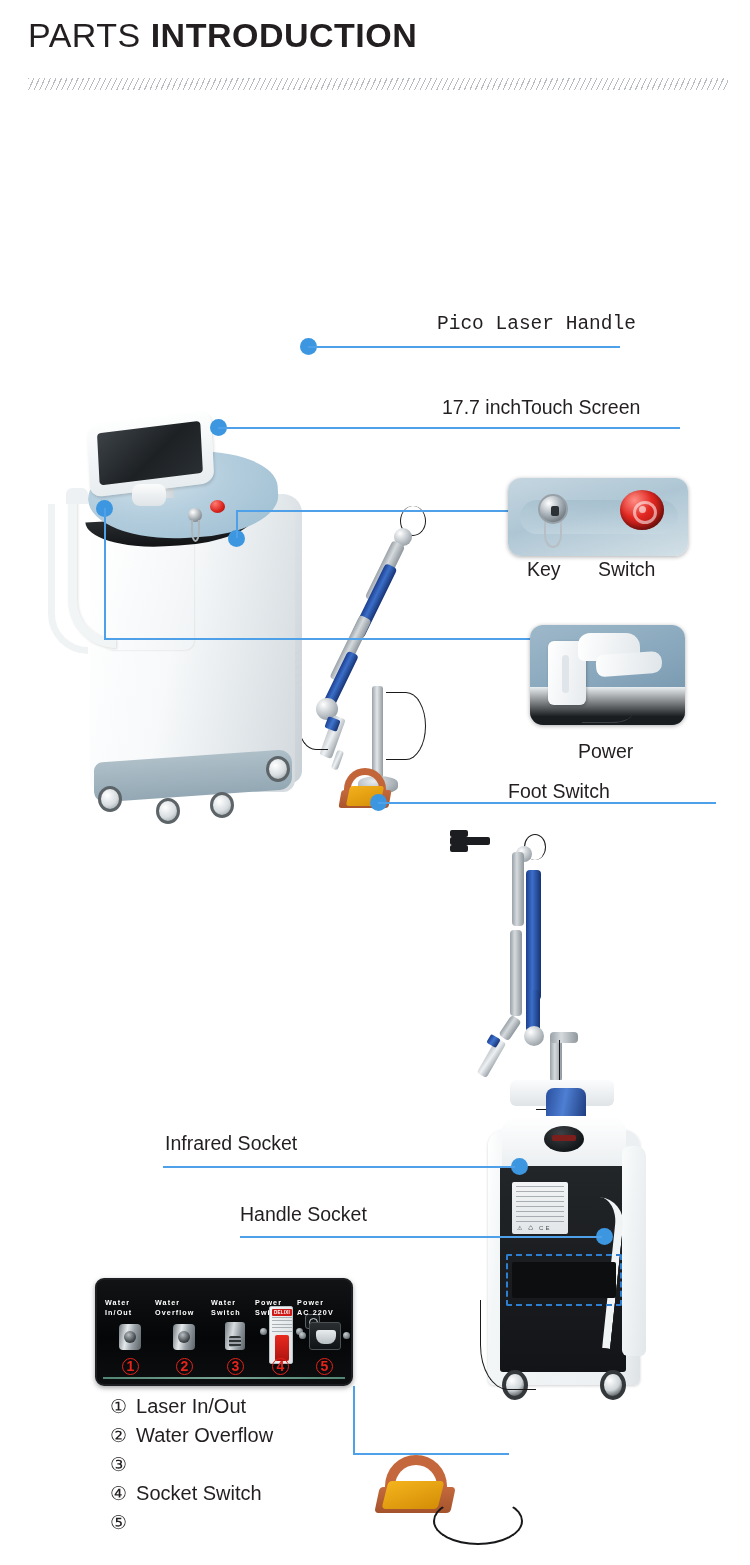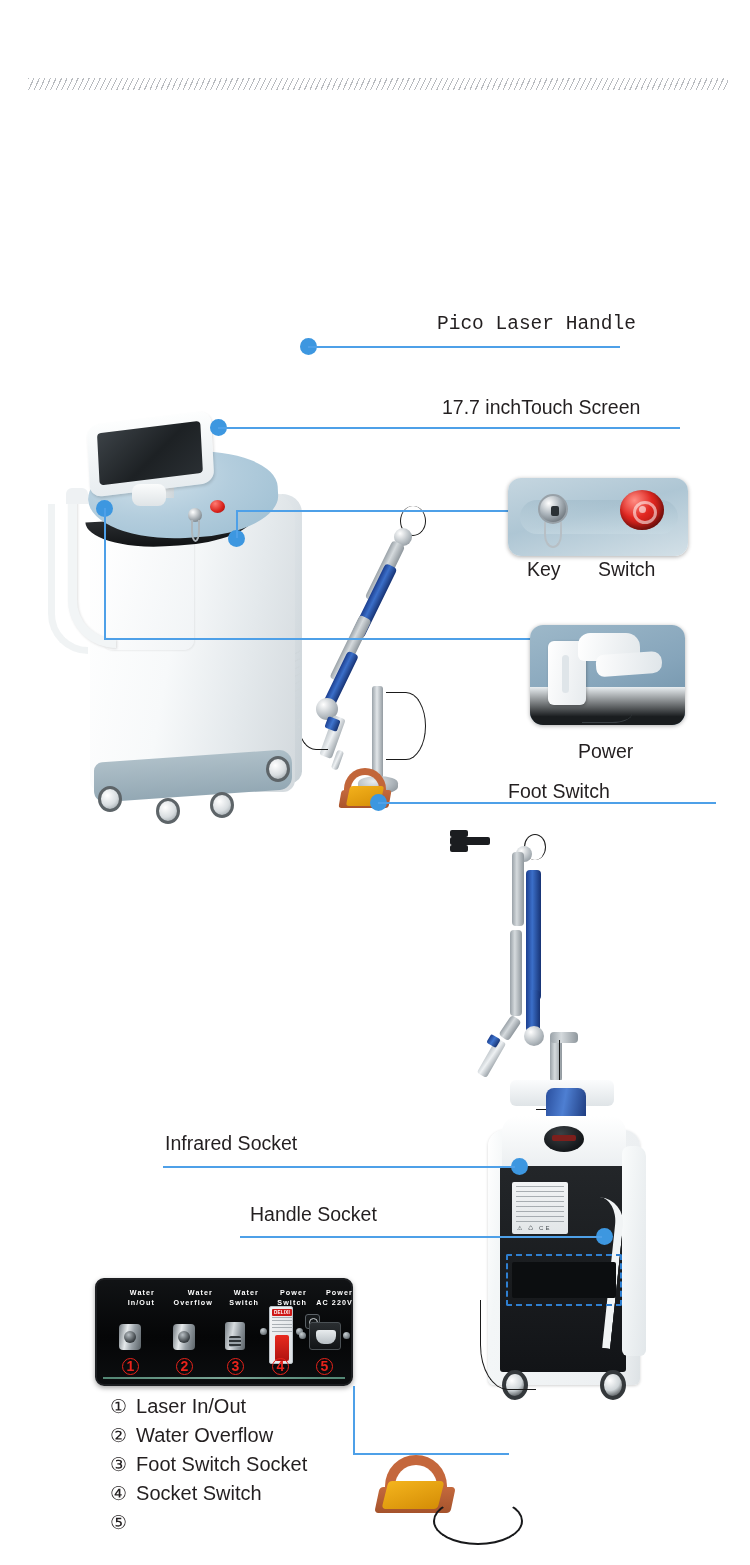--- a/index.html
+++ b/index.html
@@ -347,21 +347,21 @@
     border: 2.2px solid #18191b; border-radius: 50%; border-top-color: transparent;
   }
 
   
   .conn-panel {
     position: absolute; left: 95px; top: 1278px; width: 258px; height: 108px;
     background: linear-gradient(180deg,#111315 0%,#050607 55%,#0c0e10 100%);
     border-radius: 9px; border: 2px solid #1d1f22;
     box-shadow: 0 2px 5px rgba(0,0,0,.35);
   }
-  .cp-col { position: absolute; top: 8px; text-align: right; }
+  .cp-col { position: absolute; top: 18px; text-align: left; }
   .cp-label {
     font-size: 7.2px; font-weight: 700; color: #ffffff;
     letter-spacing: 1.1px; line-height: 9.5px; white-space: nowrap;
   }
   .cp-socket {
     position: absolute; width: 22px; height: 26px; border-radius: 4px;
     background: linear-gradient(100deg,#6f777d,#e6eaec 35%,#9aa2a8 62%,#5b6368);
   }
   .cp-socket::after {
     content:""; position: absolute; left: 5px; top: 7px; width: 12px; height: 12px;
@@ -436,20 +436,25 @@
     display: flex; align-items: center; gap: 9px;
     font-size: 20px; line-height: 29px; color: #231f20; white-space: nowrap;
   }
   .legend-num { font-size: 19px; }
 </style>
 </head>
 <body>
 
 <div class="page">
 
+  <div class="header">
+    <div class="title">
+      <span class="light">PARTS </span><span class="bold">INTRODUCTION</span>
+    </div>
+  </div>
   <div class="hatch"></div>
 
   <div class="machine-front">
 
     <div class="arm-front">
       <div class="wire" style="left:118px; top:-4px; width:26px; height:30px; border-radius:50%; border-color:#1a1a1a; border-top:none;"></div>
       <div class="arm-joint" style="left:112px; top:18px; width:18px; height:18px;"></div>
       <div class="arm-seg arm-gray" style="left:96px; top:30px; width:14px; height:64px; transform:rotate(26deg);"></div>
       <div class="arm-seg arm-blue" style="left:86px; top:52px; width:13px; height:78px; transform:rotate(26deg);"></div>
       <div class="arm-band" style="left:92px; top:58px; width:17px; height:6px; transform:rotate(26deg);"></div>
@@ -577,21 +582,21 @@
     <div class="mr-caster" style="left:150px; top:540px;"></div>
     <div class="wire" style="left:30px; top:470px; width:56px; height:90px; border-radius:0 0 0 50%; border-top:none; border-right:none;"></div>
   </div>
 
   <div class="dot" style="left:511px; top:1158px;"></div>
   <div class="lead" style="left:163px; top:1166px; width:352px;"></div>
   <div class="label" style="left:165px; top:1132px;">Infrared Socket</div>
 
   <div class="dot" style="left:596px; top:1228px;"></div>
   <div class="lead" style="left:240px; top:1236px; width:362px;"></div>
-  <div class="label" style="left:250px; top:1203px;">Handle Socket</div>
+  <div class="label" style="left:240px; top:1203px;">Handle Socket</div>
 
   <div class="conn-panel">
 
     <div class="cp-col" style="left:8px; width:50px;">
       <div class="cp-label">Water</div>
       <div class="cp-label">In/Out</div>
     </div>
     <div class="cp-socket" style="left:22px; top:44px;"></div>
     <div class="cp-num" style="left:25px; top:78px;">1</div>
 
@@ -642,21 +647,20 @@
     <div class="legend-row">
       <span class="legend-num">①</span>
       <span>Laser In/Out</span>
     </div>
     <div class="legend-row">
       <span class="legend-num">②</span>
       <span>Water Overflow</span>
     </div>
     <div class="legend-row">
       <span class="legend-num">③</span>
-      <span>Foot Switch Socket</span>
     </div>
     <div class="legend-row">
       <span class="legend-num">④</span>
       <span>Socket Switch</span>
     </div>
     <div class="legend-row">
       <span class="legend-num">⑤</span>
     </div>
   </div>
 

